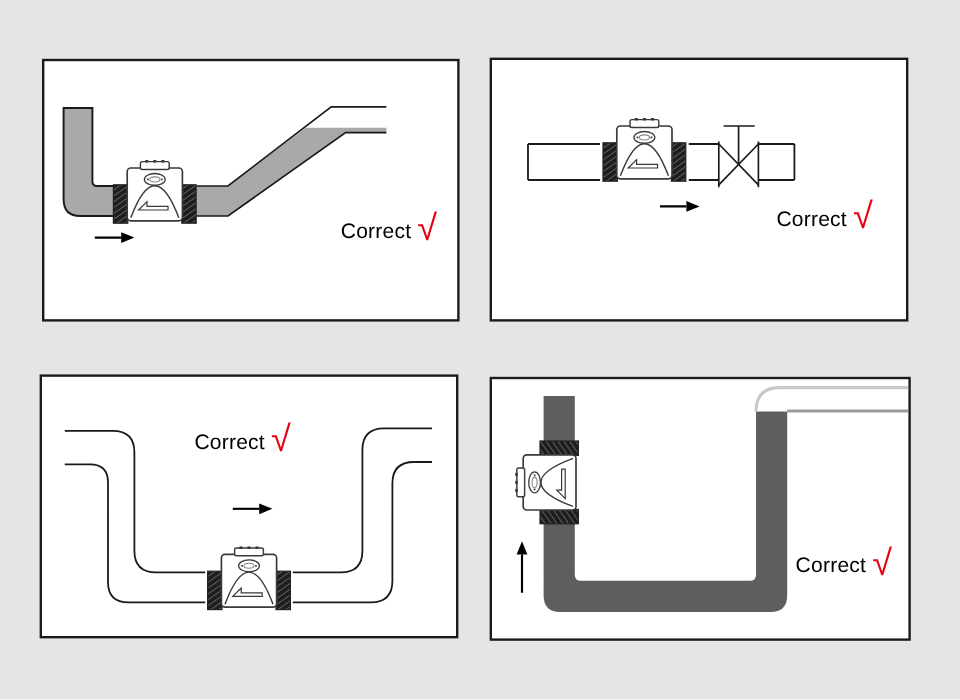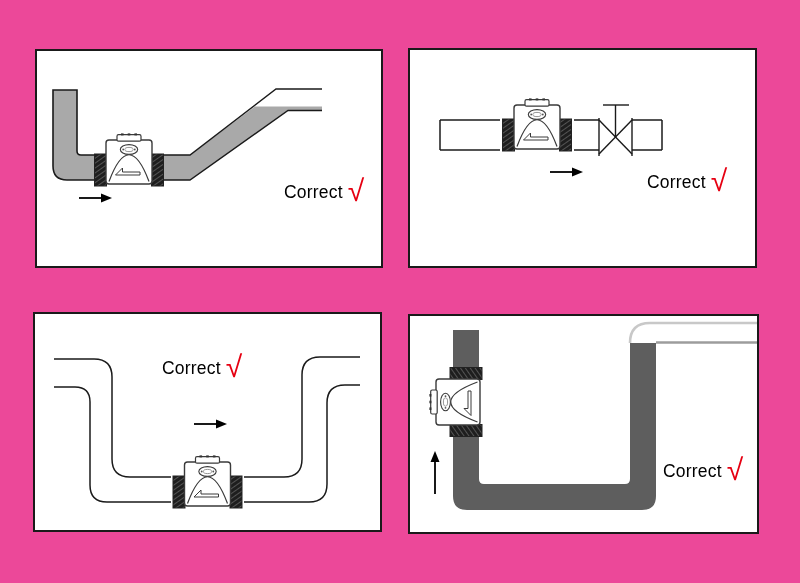--- a/index.html
+++ b/index.html
@@ -1,16 +1,16 @@
 <!DOCTYPE html>
 <html><head>
 <meta charset="utf-8">
 <style>
   html,body{margin:0;padding:0;background:#ffffff;}
-  #stage{position:relative;width:800px;height:583px;background:#ec4899;overflow:hidden;
+  #stage{position:relative;width:800px;height:583px;background:#e5e5e5;overflow:hidden;
          font-family:"Liberation Sans",sans-serif;text-align:right;}
   .panel{position:absolute;box-sizing:border-box;border:2px solid #1a1a1a;background:#ffffff;}
   .panel svg{position:absolute;left:0;top:0;display:block;}
   .correct-label{position:absolute;display:flex;align-items:center;height:22px;
                  font-size:17.5px;color:#000;letter-spacing:.2px;white-space:nowrap;}
   .check{font-size:30px;line-height:22px;color:#e60012;margin-left:5px;position:relative;top:-1px;
          font-weight:400;}
 </style>
 </head>
 <body>

